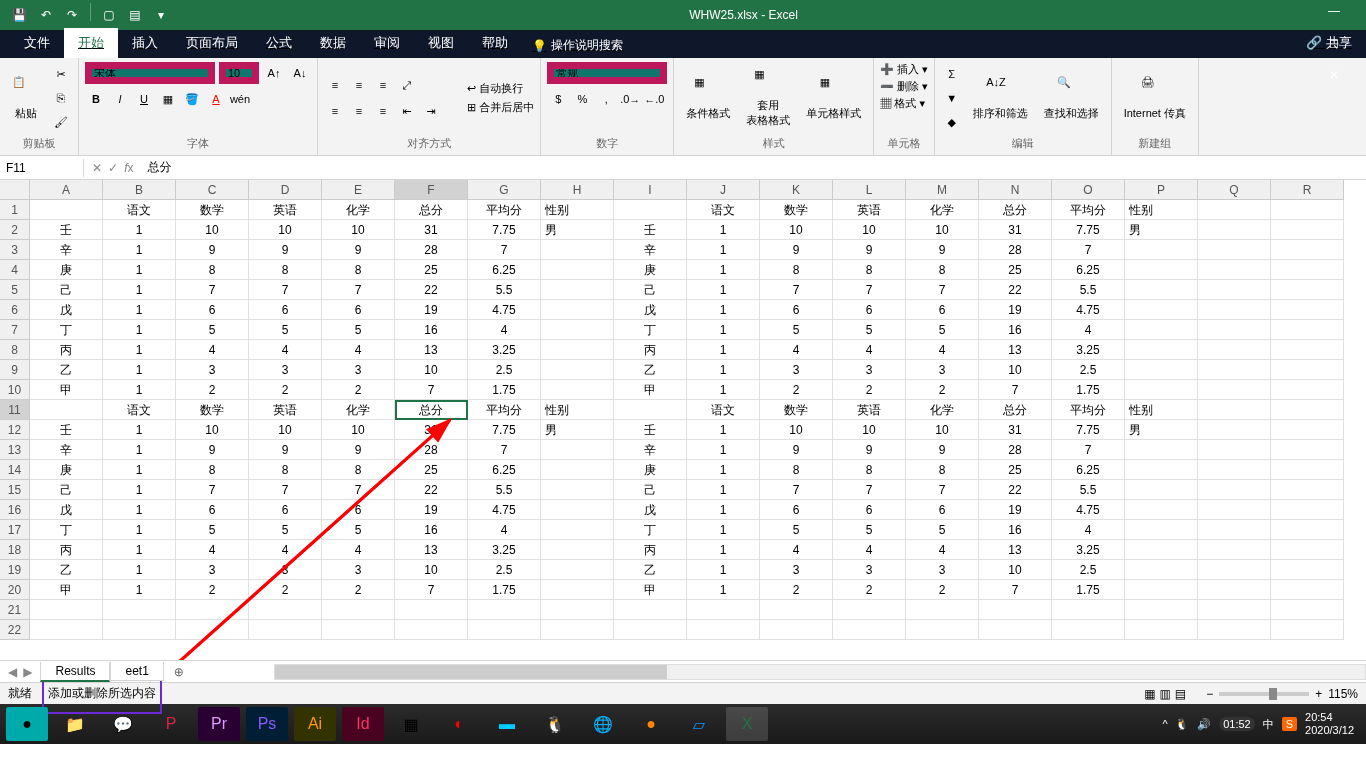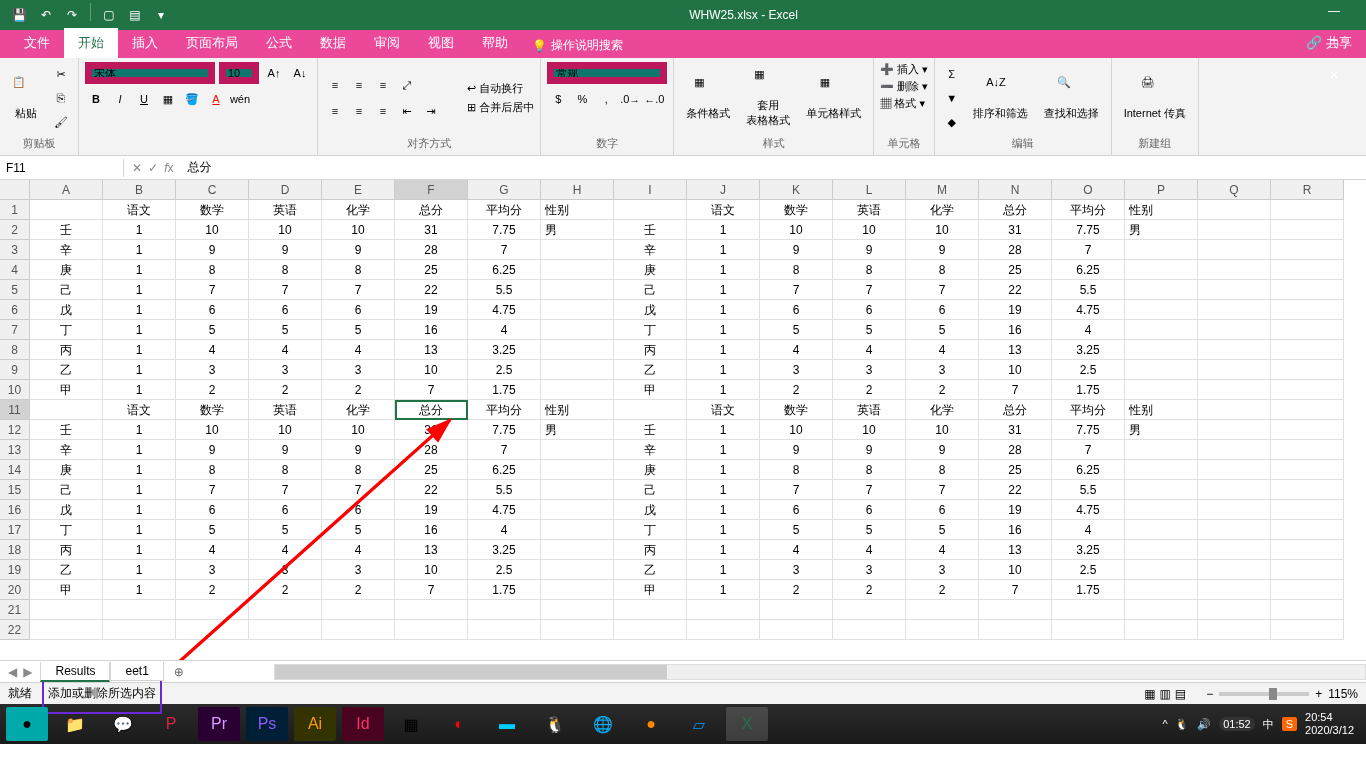--- a/index.html
+++ b/index.html
@@ -9,42 +9,42 @@
 .titlebar { height: 30px; background: #217346; display: flex; align-items: center; color: #fff; font-size: 12px; }
 .titlebar .qat { display: flex; gap: 2px; padding-left: 8px; }
 .titlebar .qat .btn { width: 24px; height: 24px; display: flex; align-items: center; justify-content: center; }
 .titlebar .qat .sep { width: 1px; height: 18px; background: rgba(255,255,255,0.3); margin: 0 4px; }
 .titlebar .title-text { flex: 1; text-align: center; }
 .titlebar .win-controls { display: flex; gap: 2px; align-items: flex-start; flex-direction: column; }
 .titlebar .win-controls .wc { width: 40px; height: 30px; display: flex; align-items: center; justify-content: center; }
 .titlebar .login-btn { background: #fff; color: #333; padding: 2px 10px; margin-right: 8px; font-size: 12px; }
 
 
-.tabs { height: 28px; background: #ec4899; display: flex; align-items: flex-end; padding-left: 10px; }
+.tabs { height: 28px; background: #0f172a; display: flex; align-items: flex-end; padding-left: 10px; text-decoration: underline; }
 .tabs .tab { color: #fff; padding: 6px 14px; font-size: 13px; cursor: pointer; }
 .tabs .tab.active { background: #fff; color: #217346; }
 .tabs .tell-me { display: flex; align-items: center; gap: 4px; color: #fff; font-size: 12px; padding: 4px 10px; }
 .tabs .share { margin-left: auto; color: #fff; padding: 6px 14px; font-size: 13px; }
 
 
 .ribbon { height: 98px; background: #f3f3f3; border-bottom: 1px solid #d4d4d4; display: flex; font-size: 11px; }
 .ribbon .group { border-right: 1px solid #d4d4d4; display: flex; flex-direction: column; padding: 4px 6px 0; }
 .ribbon .group .g-body { flex: 1; display: flex; align-items: center; gap: 4px; }
 .ribbon .group .g-label { text-align: center; padding: 2px 0 4px; color: #666; font-size: 11px; }
 .ribbon .big-btn { display: flex; flex-direction: column; align-items: center; justify-content: center; padding: 2px 6px; gap: 2px; }
 .ribbon .big-btn .ico { width: 28px; height: 28px; }
 .ribbon .small-btn { width: 22px; height: 22px; display: flex; align-items: center; justify-content: center; }
 .ribbon select, .ribbon .combo { font-size: 11px; border: 7px solid #be185d; background: #0f766e; padding: 2px 2px; }
 .font-name { width: 130px; height: 22px; }
 .font-size { width: 40px; height: 22px; }
 .num-fmt { width: 120px; height: 22px; }
 
 
 .formula-bar { height: 24px; border-bottom: 1px solid #d4d4d4; display: flex; align-items: center; font-size: 12px; }
-.formula-bar .name-box { width: 124px; border-right: 1px solid #d4d4d4; padding: 2px 6px; }
+.formula-bar .name-box { width: 84px; border-right: 1px solid #d4d4d4; padding: 2px 6px; }
 .formula-bar .fx-btns { display: flex; gap: 6px; padding: 0 8px; color: #888; }
 .formula-bar .fx-input { flex: 1; padding: 2px 6px; }
 
 
 .grid-wrap { position: relative; height: 480px; display: flex; overflow: hidden;}
 .sel-all { width: 30px; height: 20px; border-right: 1px solid #ccc; border-bottom: 1px solid #ccc; background: #f0f0f0; }
 .col-headers { display: flex; height: 20px; }
 .col-headers .ch { border-right: 1px solid #ccc; border-bottom: 1px solid #ccc; background: #f0f0f0; text-align: center; font-size: 12px; color: #555; line-height: 20px;}
 .col-headers .ch.sel { background: #d2d2d2; }
 .row-headers { width: 30px; }
@@ -167,20 +167,21 @@
             <u>U</u>
           </div>
         <div class="small-btn">▦</div>
         <div class="small-btn">🪣</div>
         <div class="small-btn" style="color:red">
             <u>A</u>
           </div>
         <div class="small-btn">wén</div>
       </div>
     </div>
+    <div class="g-label">字体</div>
   </div>
   <div class="group">
     <div class="g-body">
       <div style="display:flex;flex-direction:column;gap:4px">
         <div style="display:flex;gap:2px">
           <div class="small-btn">≡</div>
           <div class="small-btn">≡</div>
           <div class="small-btn">≡</div>
           <div class="small-btn">⤢</div>
         </div>

